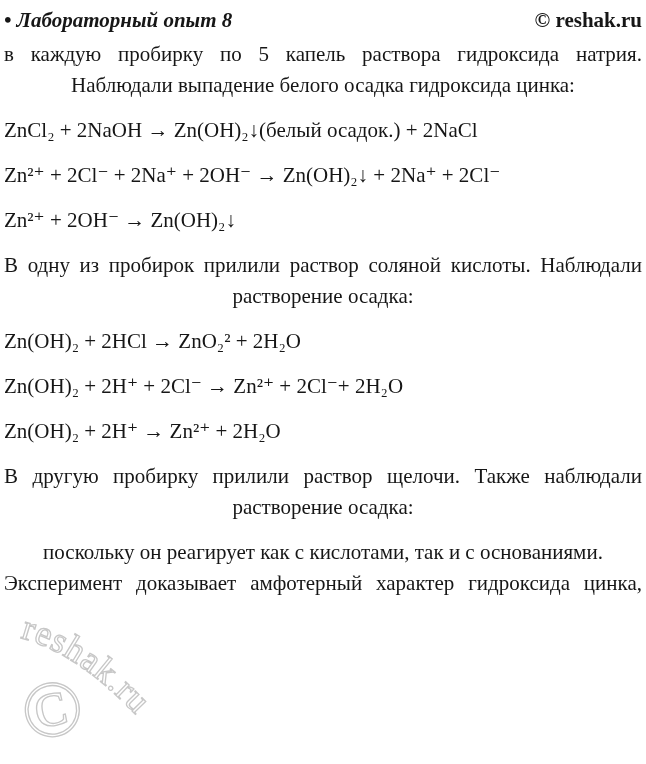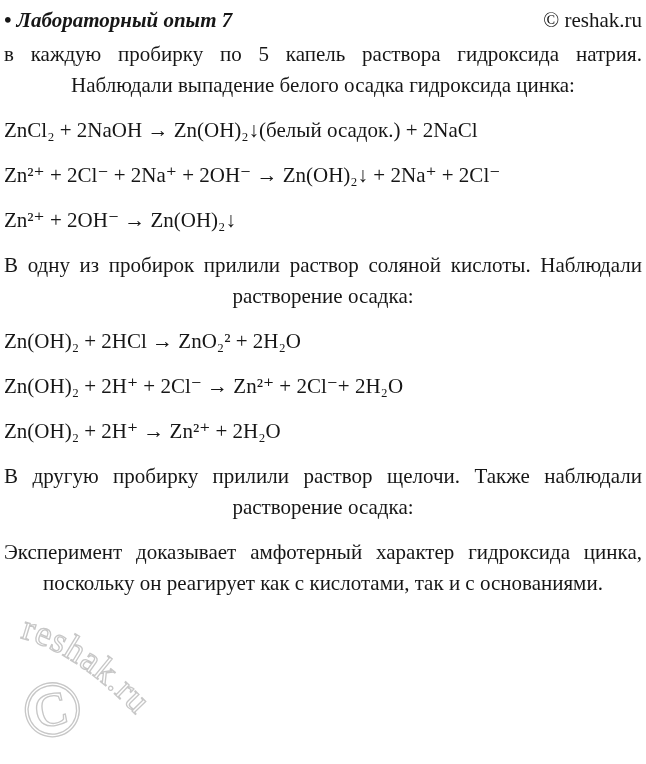--- a/index.html
+++ b/index.html
@@ -13,21 +13,21 @@
     font-size:21px;
     overflow:hidden;
     padding:7px 4px 0 4px;
   }
   .content { position:relative; z-index:1; }
   .hdr {
     display:flex; justify-content:space-between; align-items:baseline;
     line-height:26px; margin-bottom:6px;
   }
   .hdr-title { font-weight:bold; font-style:italic; }
-  .hdr-copy { font-weight:normal;margin-left:41px; }
+  .hdr-copy { font-weight:bold;margin-left:41px; }
   .block { margin-bottom:14px; line-height:31px; }
   .para .line { line-height:31px;text-align:center; }
   .line.just { text-align:justify; text-align-last:justify; }
   .eq { white-space:nowrap; }
   
   .wm { position:absolute; left:0; top:583px; z-index:0; pointer-events:none; }
   .wm text, .wm textPath {
     font-family:"Liberation Serif","DejaVu Serif",serif;
     fill:none;
     stroke:var(--wm, #c7c7c7);
@@ -47,21 +47,21 @@
     </defs>
     <text class="wm-sym" x="52" y="126" text-anchor="middle" dominant-baseline="central" transform="rotate(-12 52 126)">©</text>
     <text class="wm-arc">
       <textPath href="#wmArc">reshak.ru</textPath>
     </text>
   </svg>
 
   <div class="content">
 
     <div class="hdr">
-      <span class="hdr-title">• Лабораторный опыт 7</span>
+      <span class="hdr-title">• Лабораторный опыт 8</span>
       <span class="hdr-copy">© reshak.ru</span>
     </div>
 
     <div class="block para">
       <div class="line just">в каждую пробирку по 5 капель раствора гидроксида натрия.</div>
       <div class="line">Наблюдали выпадение белого осадка гидроксида цинка:</div>
     </div>
 
     <div class="block eq">ZnCl₂ + 2NaOH → Zn(OH)₂↓(белый осадок.) + 2NaCl</div>
     <div class="block eq">Zn²⁺ + 2Cl⁻ + 2Na⁺ + 2OH⁻ → Zn(OH)₂↓ + 2Na⁺ + 2Cl⁻</div>
@@ -76,18 +76,18 @@
     <div class="block eq">Zn(OH)₂ + 2H⁺ + 2Cl⁻ → Zn²⁺ + 2Cl⁻+ 2H₂O</div>
     <div class="block eq">Zn(OH)₂ + 2H⁺ → Zn²⁺ + 2H₂O</div>
 
     <div class="block para">
       <div class="line just">В другую пробирку прилили раствор щелочи. Также наблюдали</div>
       <div class="line">растворение осадка:</div>
     </div>
 
 
     <div class="block para">
+      <div class="line">поскольку он реагирует как с кислотами, так и с основаниями.</div>
       <div class="line just">Эксперимент доказывает амфотерный характер гидроксида цинка,</div>
-      <div class="line">поскольку он реагирует как с кислотами, так и с основаниями.</div>
     </div>
 
   </div>
 </div>
 
 </body></html>

